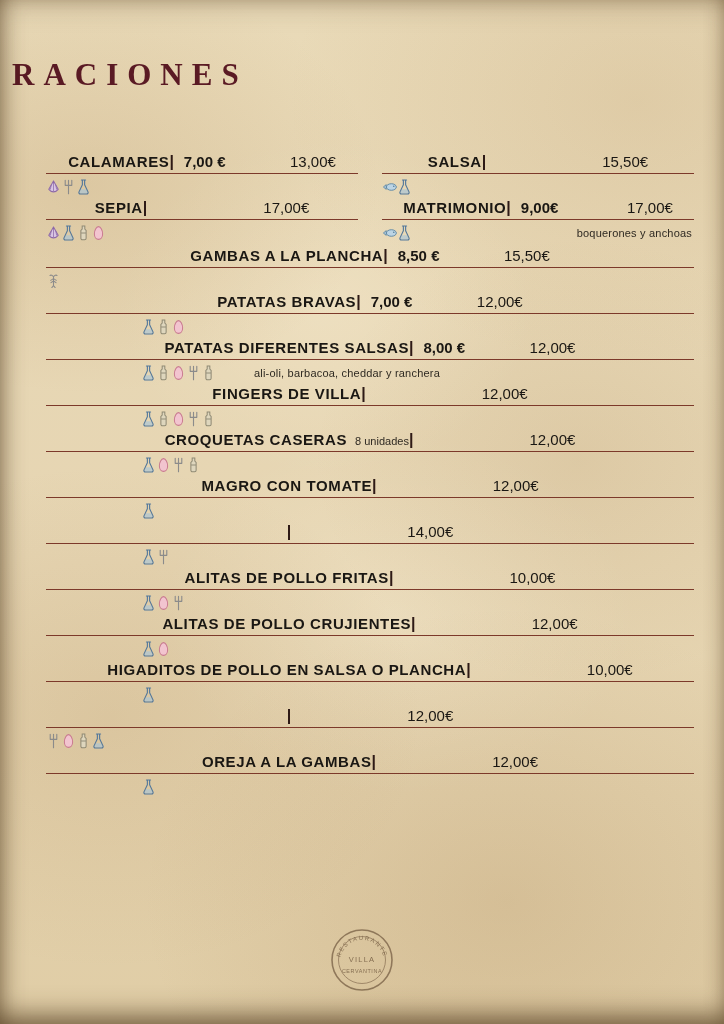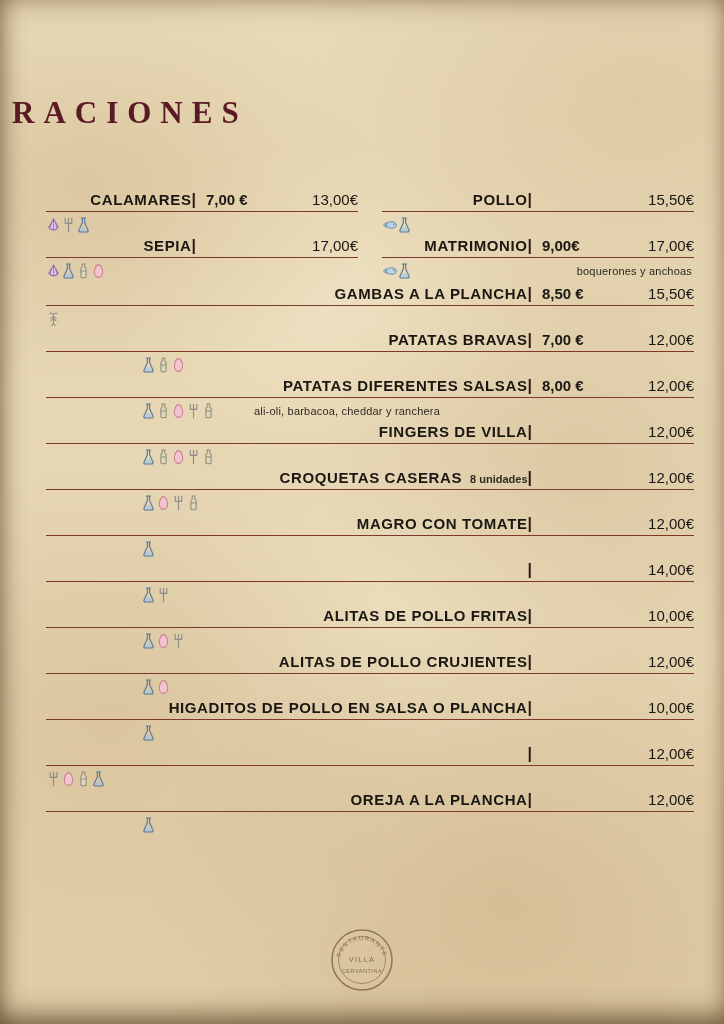--- a/index.html
+++ b/index.html
@@ -28,29 +28,29 @@
       inset 16px 0 24px -14px rgba(70,48,22,.45),
       inset -12px 0 22px -14px rgba(90,65,35,.30),
       inset 0 20px 30px -20px rgba(90,65,35,.40);
   }
   .title{
     font-family:"Liberation Serif", serif;
     font-weight:700;
     font-size:31px;
     letter-spacing:9px;
     color:#5a1a24;
-    margin:95px 0 60px 12px;
+    margin:57px 0 60px 12px;
   }
   .content{padding:0 30px 0 46px;}
   .top-grid{display:grid;grid-template-columns:1fr 1fr;column-gap:24px;margin-bottom:2px;}
   .menu-item{margin-bottom:2px;}
-  .line{display:flex;justify-content:flex-end;align-items:baseline;}
+  .line{display:flex;justify-content:center;align-items:baseline;}
   .name-wrap{display:flex;align-items:baseline;gap:8px;min-width:0;}
   .name{font-weight:700;font-size:15px;letter-spacing:.6px;white-space:nowrap;}
-  .unit-note{font-size:11px;font-weight:700;color:#2f2a22;white-space:nowrap;}
+  .unit-note{font-size:11px;font-weight:400;color:#2f2a22;white-space:nowrap;}
   .prices{display:flex;align-items:baseline;flex:0 0 auto;}
   .bar{font-weight:600;color:#2e1a16;margin-right:10px;font-size:16px;line-height:1;}
   .p1{font-weight:700;font-size:15px;min-width:62px;white-space:nowrap;}
   .p2{font-weight:400;font-size:15px;min-width:90px;text-align:right;white-space:nowrap;}
   .prices.single .p2{min-width:152px;}
   .rule{border-bottom:1.6px solid #7c392a;margin-top:3px;}
   .icons{display:flex;align-items:center;margin:3px 0 3px;min-height:19px;}
   .icons.indented{padding-left:95px;}
   .icon{width:15px;height:18px;display:inline-flex;flex:0 0 auto;}
   .icon svg{width:100%;height:100%;}
@@ -137,21 +137,21 @@
                   <path d="M8 2.2C5.6 2.2 3.6 6.2 3.6 10c0 3.4 2 5.8 4.4 5.8s4.4-2.4 4.4-5.8C12.4 6.2 10.4 2.2 8 2.2z" fill="#f2c4cf" stroke="#c97b90" stroke-width="1.1"></path>
                 </svg>
               </span>
             </div>
           </div>
         </div>
       <div class="col col-right" id="col-right">
           <div class="menu-item">
             <div class="line">
               <div class="name-wrap">
-                <span class="name">POLLO</span>
+                <span class="name">SALSA</span>
               </div>
               <div class="prices single">
                 <span class="bar">|</span>
                 <span class="p2">15,50€</span>
               </div>
             </div>
             <div class="rule"></div>
             <div class="icons">
               <span class="icon">
                 <svg viewBox="0 0 16 18">
@@ -521,21 +521,21 @@
               <svg viewBox="0 0 16 18">
                 <path d="M5 11.5h6l1.4 3.2c.3.7-.2 1.3-.9 1.3H4.5c-.7 0-1.2-.6-.9-1.3z" fill="#a8c4d8" opacity=".65"></path>
                 <path d="M5.8 1.5h4.4M6.8 1.5v5L3.2 14.2c-.5 1.1.3 2.3 1.5 2.3h6.6c1.2 0 2-1.2 1.5-2.3L9.2 6.5v-5" fill="none" stroke="#53789b" stroke-width="1.2" stroke-linecap="round" stroke-linejoin="round"></path>
               </svg>
             </span>
           </div>
         </div>
         <div class="menu-item">
           <div class="line">
             <div class="name-wrap">
-              <span class="name">OREJA A LA PLANCHA</span>
+              <span class="name">OREJA A LA GAMBAS</span>
             </div>
             <div class="prices single">
               <span class="bar">|</span>
               <span class="p2">12,00€</span>
             </div>
           </div>
           <div class="rule"></div>
           <div class="icons indented">
             <span class="icon">
               <svg viewBox="0 0 16 18">

